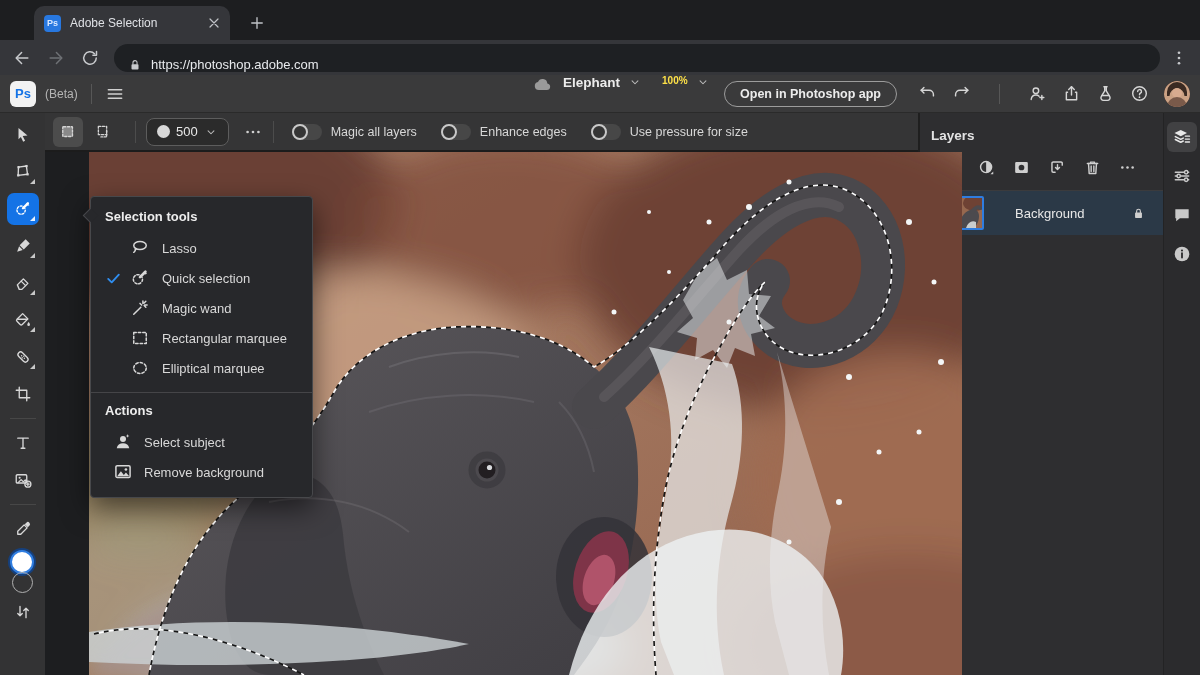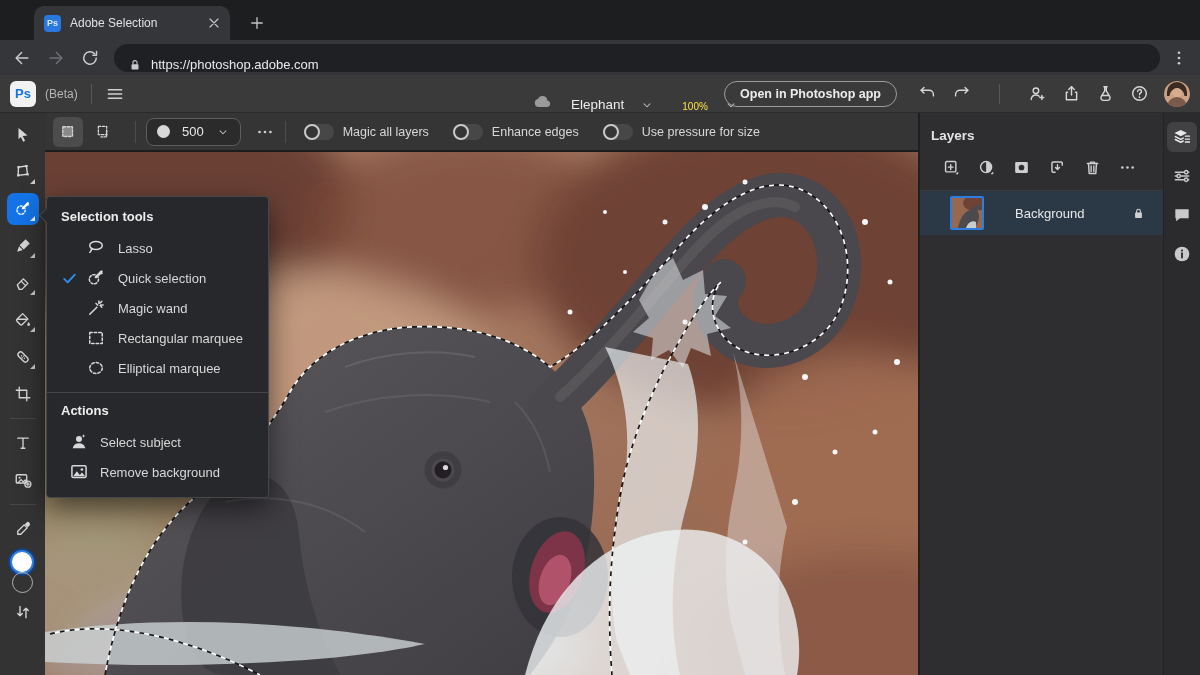--- a/index.html
+++ b/index.html
@@ -29,21 +29,21 @@
   .kebab { width:18px; height:18px; color:#c8cacd; }
 
   
   .ps-header { height:38px; background:#3a3a3b; border-bottom:1px solid #2a2a2a; display:flex; align-items:center;
                padding:0 10px; position:relative; }
   .ps-logo { width:26px; height:26px; border-radius:6px; background:#f2f2f2; color:#1473e6; font-weight:bold;
              font-size:13px; display:flex; align-items:center; justify-content:center; }
   .beta { margin-left:9px; font-size:12px; color:#b5b5b5; }
   .vdiv { width:1px; height:20px; background:#575757; margin:0 13px; }
   .hamburger { width:20px; height:20px; color:#d0d0d0; }
-  .doc-group { position:absolute; left:533px; top:0; height:100%; display:flex; align-items:flex-end; gap:16px; }
+  .doc-group { position:absolute; left:533px; top:0; height:100%; display:flex; align-items:flex-start; gap:8px;font-weight:bold; }
   .cloud { width:20px; height:20px; color:#9a9a9a; }
   .doc-name { font-size:13.5px; color:#ececec; margin-left:2px; }
   .chev { width:14px; height:14px; color:#bababa; }
   .zoom-val { font-size:10px; color:#fde047; margin-left:12px; }
   .hdr-right { margin-left:auto; display:flex; align-items:center; gap:15px; }
   .open-btn { border:1.5px solid #9c9c9c; border-radius:16px; padding:5px 15px; font-size:12.5px; font-weight:bold;
               color:#ececec; background:transparent; margin-right:6px; white-space:nowrap; }
   .hicon { width:19px; height:19px; color:#d6d6d6; }
   .avatar { width:26px; height:26px; border-radius:50%; overflow:hidden; background:#6b4a3a; }
 
@@ -65,31 +65,31 @@
            border:1.5px solid #b0b0b0; background:transparent; }
 
   .centercol { width:873px; display:flex; flex-direction:column; position:relative; }
   .options-bar { height:39px; background:#353536; border-bottom:2px solid #1c1c1c; display:flex; align-items:center;
                  padding:0 8px; }
   .selmode { width:30px; height:30px; border-radius:6px; display:flex; align-items:center; justify-content:center;
              color:#d5d5d5; margin-right:6px; }
   .selmode.active { background:#4c4c4c; }
   .odiv { width:1px; height:22px; background:#4c4c4c; margin:0 10px; }
   .size-pill { height:28px; background:#2b2b2b; border:1px solid #5d5d5d; border-radius:8px; display:flex;
-               align-items:center; padding:0 10px; gap:12px; }
+               align-items:center; padding:0 10px; gap:6px; }
   .size-dot { width:13px; height:13px; border-radius:50%; background:#d8d8d8; }
   .size-val { font-size:13px; color:#e8e8e8; }
   .more-dots { width:20px; height:20px; color:#d0d0d0; margin-left:14px; }
   .toggle-group { display:flex; align-items:center; margin-left:8px; }
   .toggle { width:30px; height:16px; border-radius:9px; background:#474747; position:relative; margin-right:9px; }
   .toggle::after { content:''; position:absolute; left:0px; top:0px; width:12px; height:12px; border-radius:50%;
                    background:#353535; border:2px solid #c9c9c9; }
   .toggle-label { font-size:12.5px; color:#d8d8d8; margin-right:16px; white-space:nowrap; }
 
-  .canvas { height:403px; position:relative; background:#8a5a46; }
+  .canvas { height:403px; position:relative; background:#8a5a46;margin-left:44px; }
   .canvas svg.scene { display:block; }
 
   
   .menu { position:absolute; left:1px; top:84px; width:223px; background:#27282b; border:1px solid #47484b;
           border-radius:4px; box-shadow:0 10px 28px rgba(0,0,0,.55); padding:10px 0 10px; z-index:6; }
   .menu::before { content:''; position:absolute; left:-6px; top:13px; width:10px; height:10px; background:#27282b;
                   border-left:1px solid #47484b; border-bottom:1px solid #47484b; transform:rotate(45deg); }
   .menu-header { padding:2px 14px 9px; font-size:13px; font-weight:bold; color:#ededed; }
   .menu-item { height:30px; display:flex; align-items:center; padding-left:14px; color:#d8d8d8; }
   .mi-check { width:17px; height:17px; color:#2f8ef0; margin-right:8px; }

